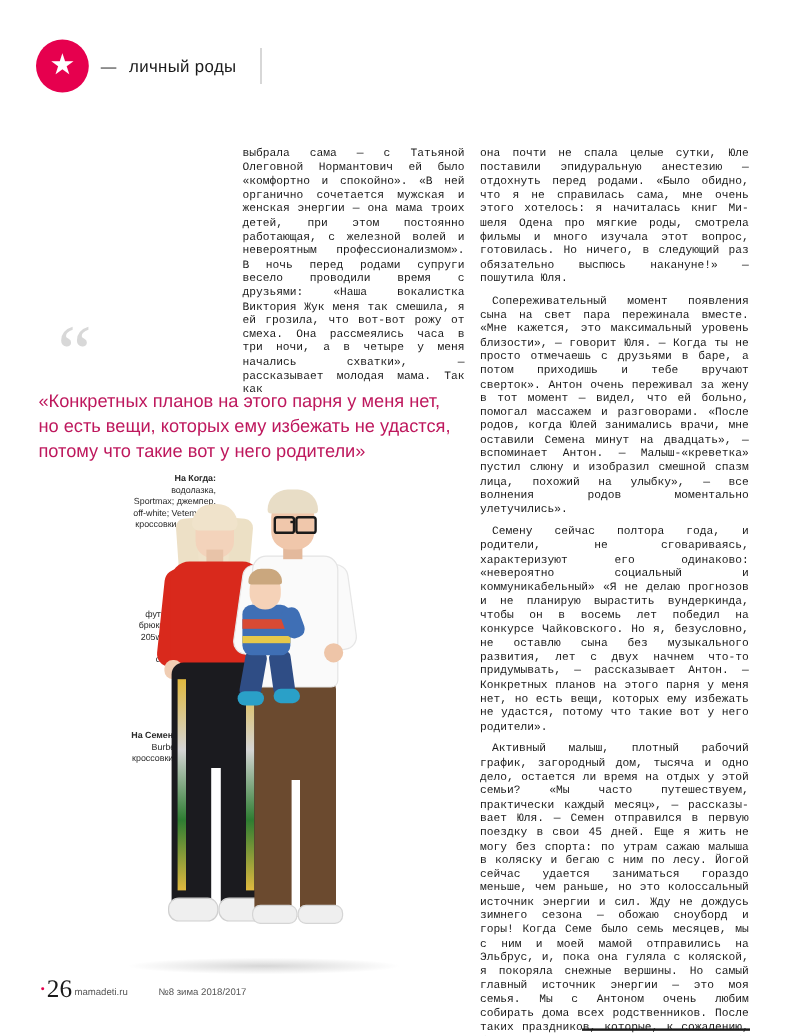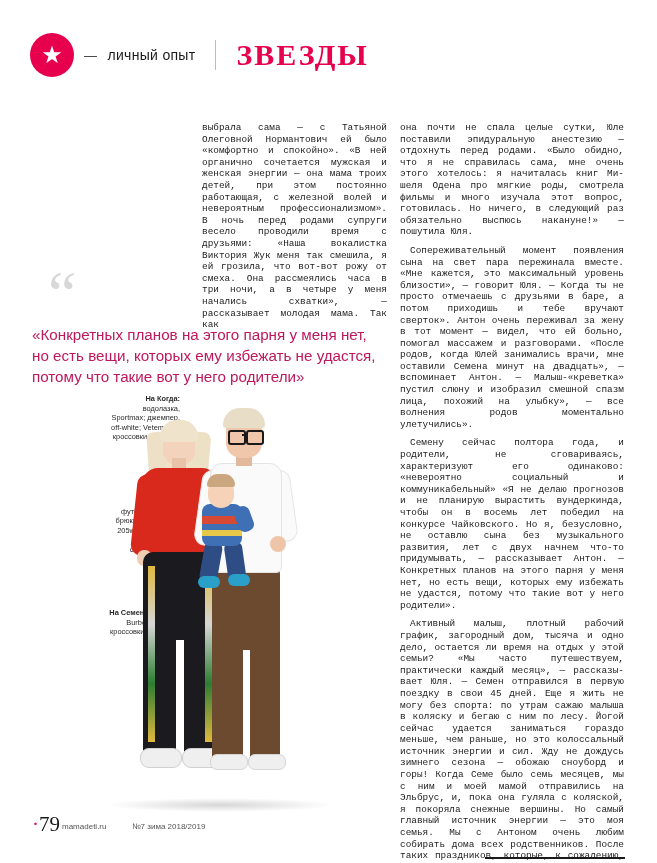--- a/index.html
+++ b/index.html
@@ -232,23 +232,22 @@
   }
 </style>
 </head>
 <body>
 
 <div class="page">
 
   <div class="header">
     <div class="star-badge">★</div>
     <span class="header-dash">—</span>
-    <span class="header-kicker">личный опыт</span>
+    <span class="header-kicker">личный роды</span>
     <span class="header-sep"></span>
-    <span class="header-title">ЗВЕЗДЫ</span>
   </div>
 
   <div class="col col-mid">
     <p class="noind">выбрала сама — с Татьяной Олеговной Норман­тович ей было «комфортно и спокойно». «В ней органично сочетается мужская и женская энер­гии — она мама троих детей, при этом постоянно работающая, с железной волей и невероятным профессионализмом». В ночь перед родами су­пруги весело проводили время с друзьями: «Наша вокалистка Виктория Жук меня так смешила, я ей грозила, что вот-вот рожу от смеха. Она рас­смеялись часа в три ночи, а в четыре у меня начались схватки», — рассказывает молодая мама. Так как</p>
   </div>
 
   <div class="col col-right">
     <p class="noind">она почти не спала целые сутки, Юле поставили эпидуральную анестезию — отдохнуть перед родами. «Было обидно, что я не справилась сама, мне очень этого хотелось: я начиталась книг Ми­шеля Одена про мягкие роды, смотрела фильмы и много изучала этот вопрос, готовилась. Но ничего, в следующий раз обязательно выспюсь накануне!» — пошутила Юля.</p>
     <p>Сопереживательный момент появления сына на свет пара пережинала вместе. «Мне кажется, это максимальный уровень близости», — говорит Юля. — Когда ты не просто отмечаешь с друзья­ми в баре, а потом приходишь и тебе вручают сверток». Антон очень переживал за жену в тот момент — видел, что ей больно, помогал масса­жем и разговорами. «После родов, когда Юлей занимались врачи, мне оставили Семена минут на двадцать», — вспоминает Антон. — Малыш-«креветка» пустил слюну и изобразил смешной спазм лица, похожий на улыбку», — все волнения родов моментально улетучились».</p>
     <p>Семену сейчас полтора года, и родители, не сговариваясь, характеризуют его одинаково: «невероятно социальный и коммуникабельный» «Я не делаю прогнозов и не планирую вырастить вундеркинда, чтобы он в восемь лет победил на конкурсе Чайковского. Но я, безусловно, не оставлю сына без музыкального развития, лет с двух начнем что-то придумывать, — рассказы­вает Антон. — Конкретных планов на этого парня у меня нет, но есть вещи, которых ему избежать не удастся, потому что такие вот у него родители».</p>
@@ -312,18 +311,18 @@
     <div class="c-shoe-l"></div>
     <div class="c-shoe-r"></div>
     <div class="c-body"></div>
     <div class="c-stripe"></div>
     <div class="c-stripe2"></div>
     <div class="c-arm"></div>
     <div class="c-head"></div>
     <div class="c-hair"></div>
   </div>
 
-  <div class="folio"><span class="dot">·</span><span>79</span></div>
+  <div class="folio"><span class="dot">·</span><span>26</span></div>
   <div class="footer-site">mamadeti.ru</div>
-  <div class="footer-issue">№7 зима 2018/2019</div>
+  <div class="footer-issue">№8 зима 2018/2017</div>
   <div class="bottom-rule"></div>
 
 </div>
 
 </body></html>

